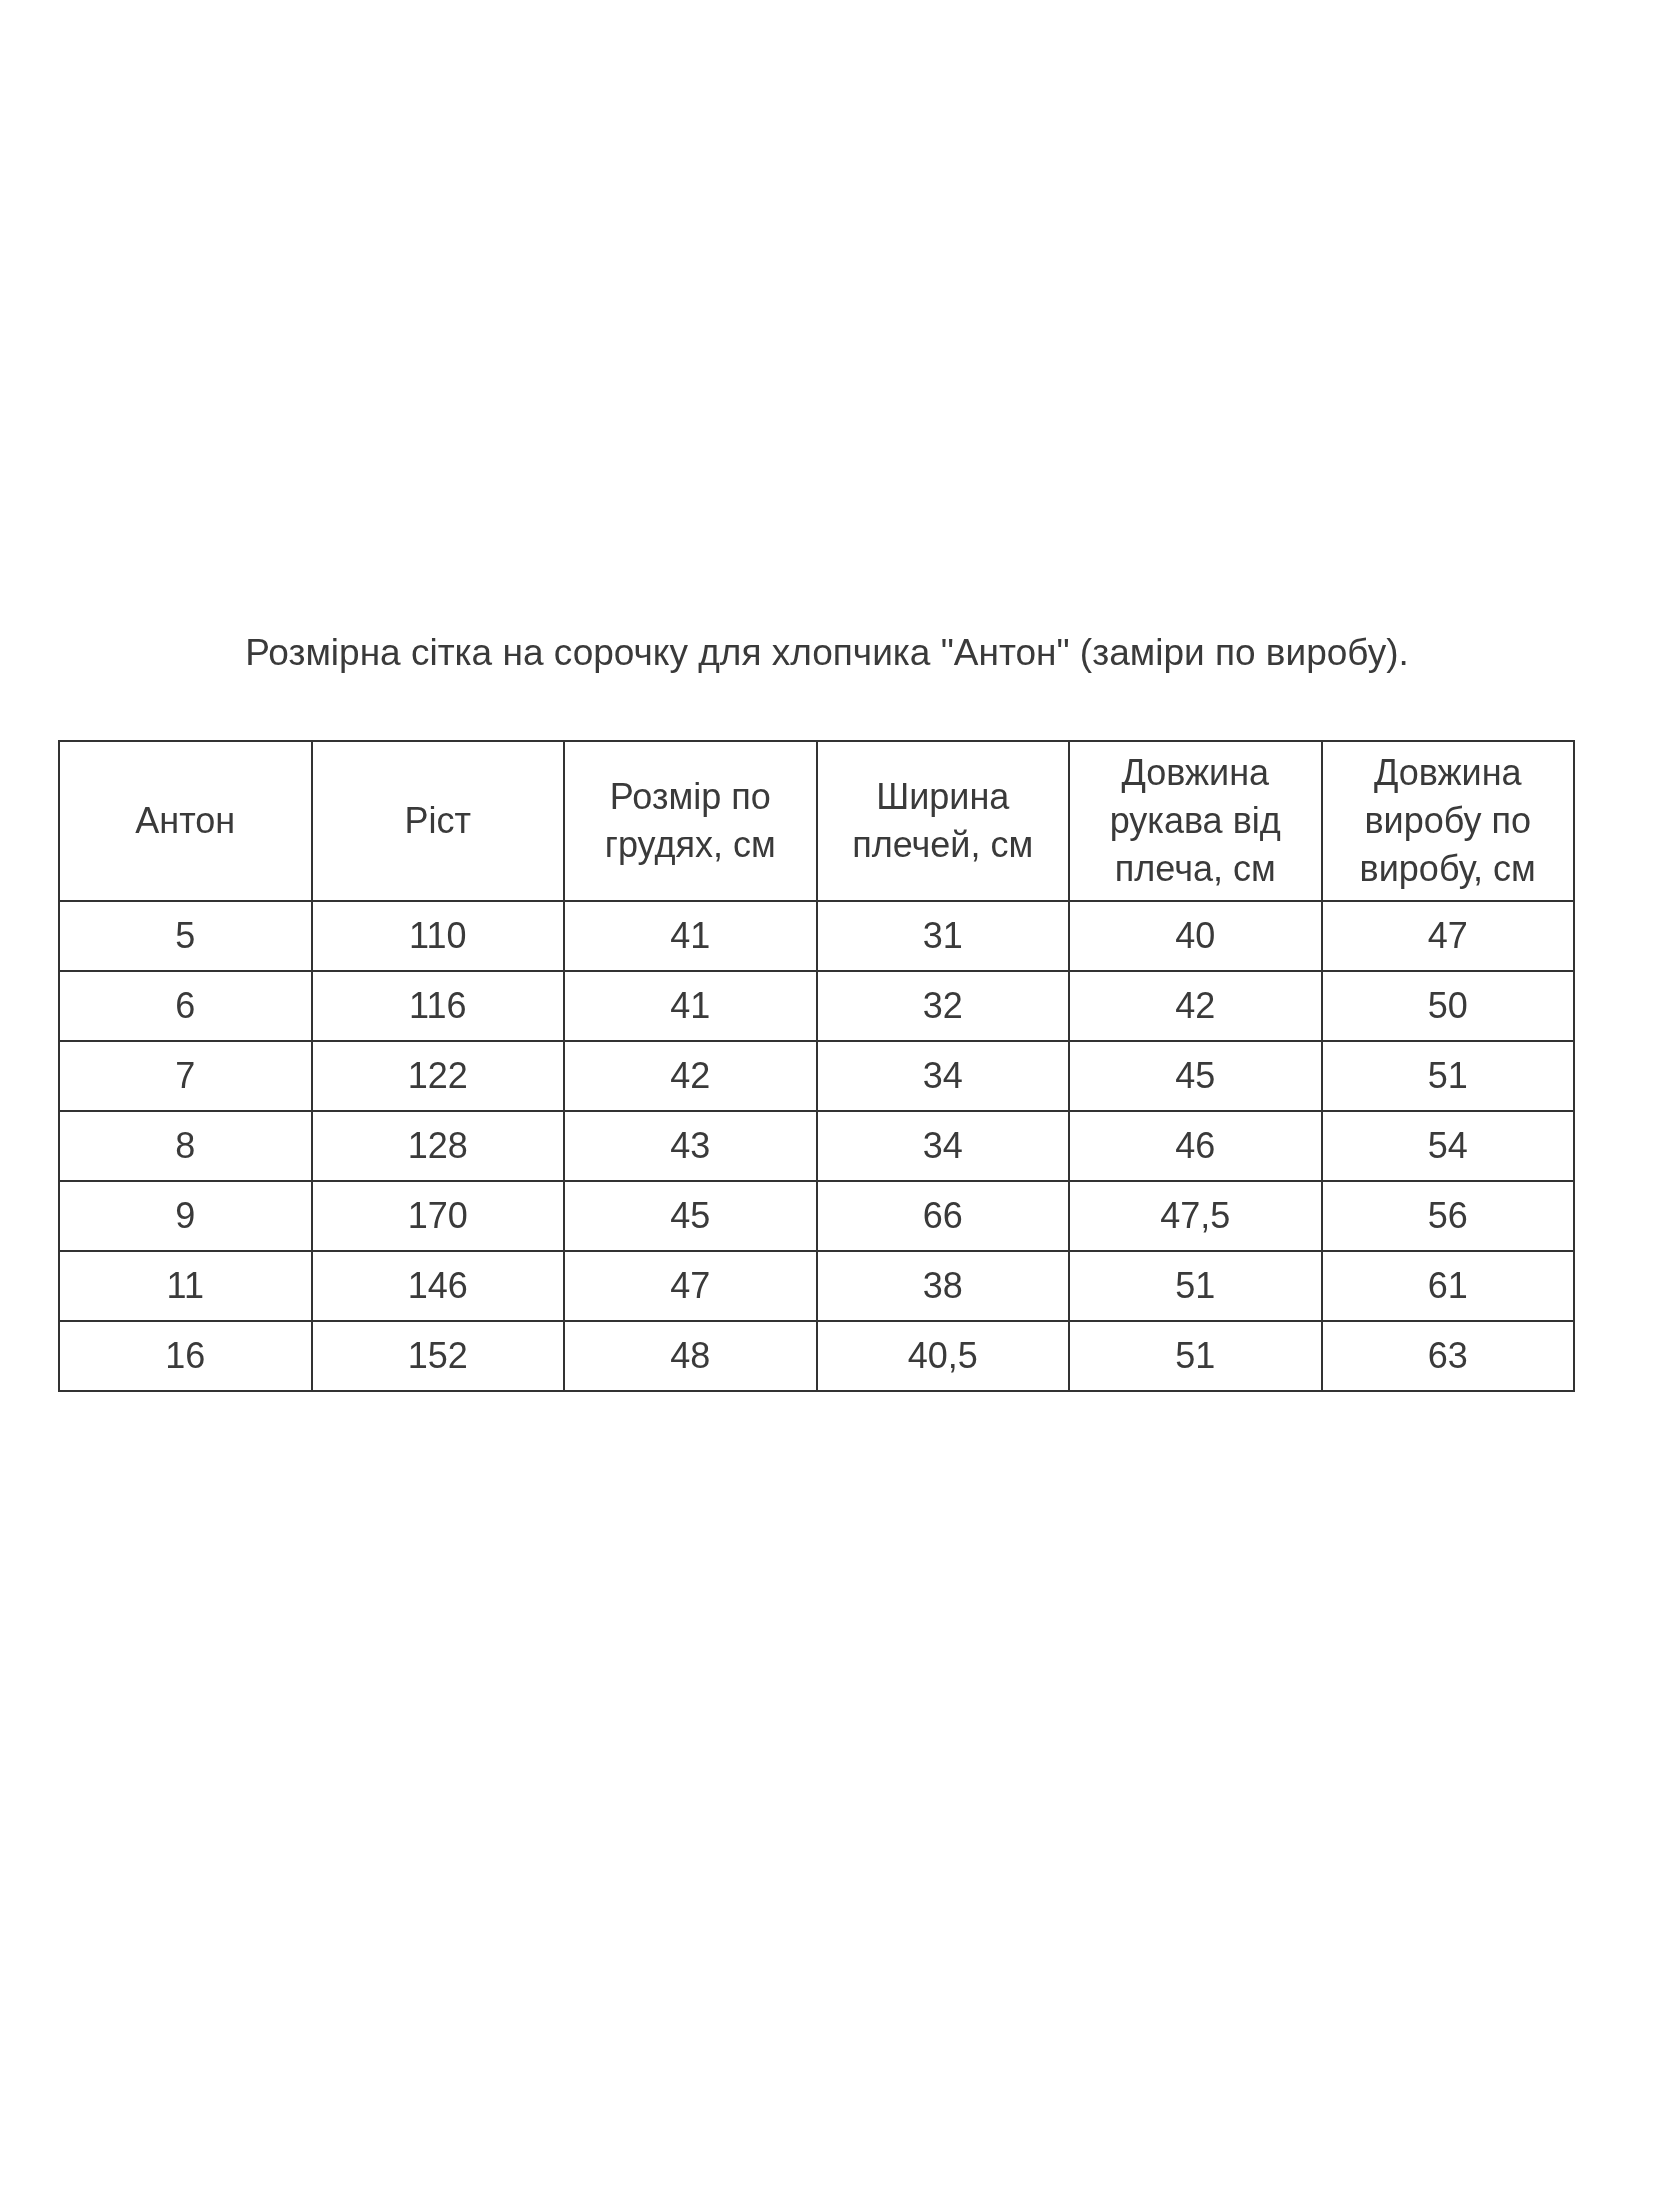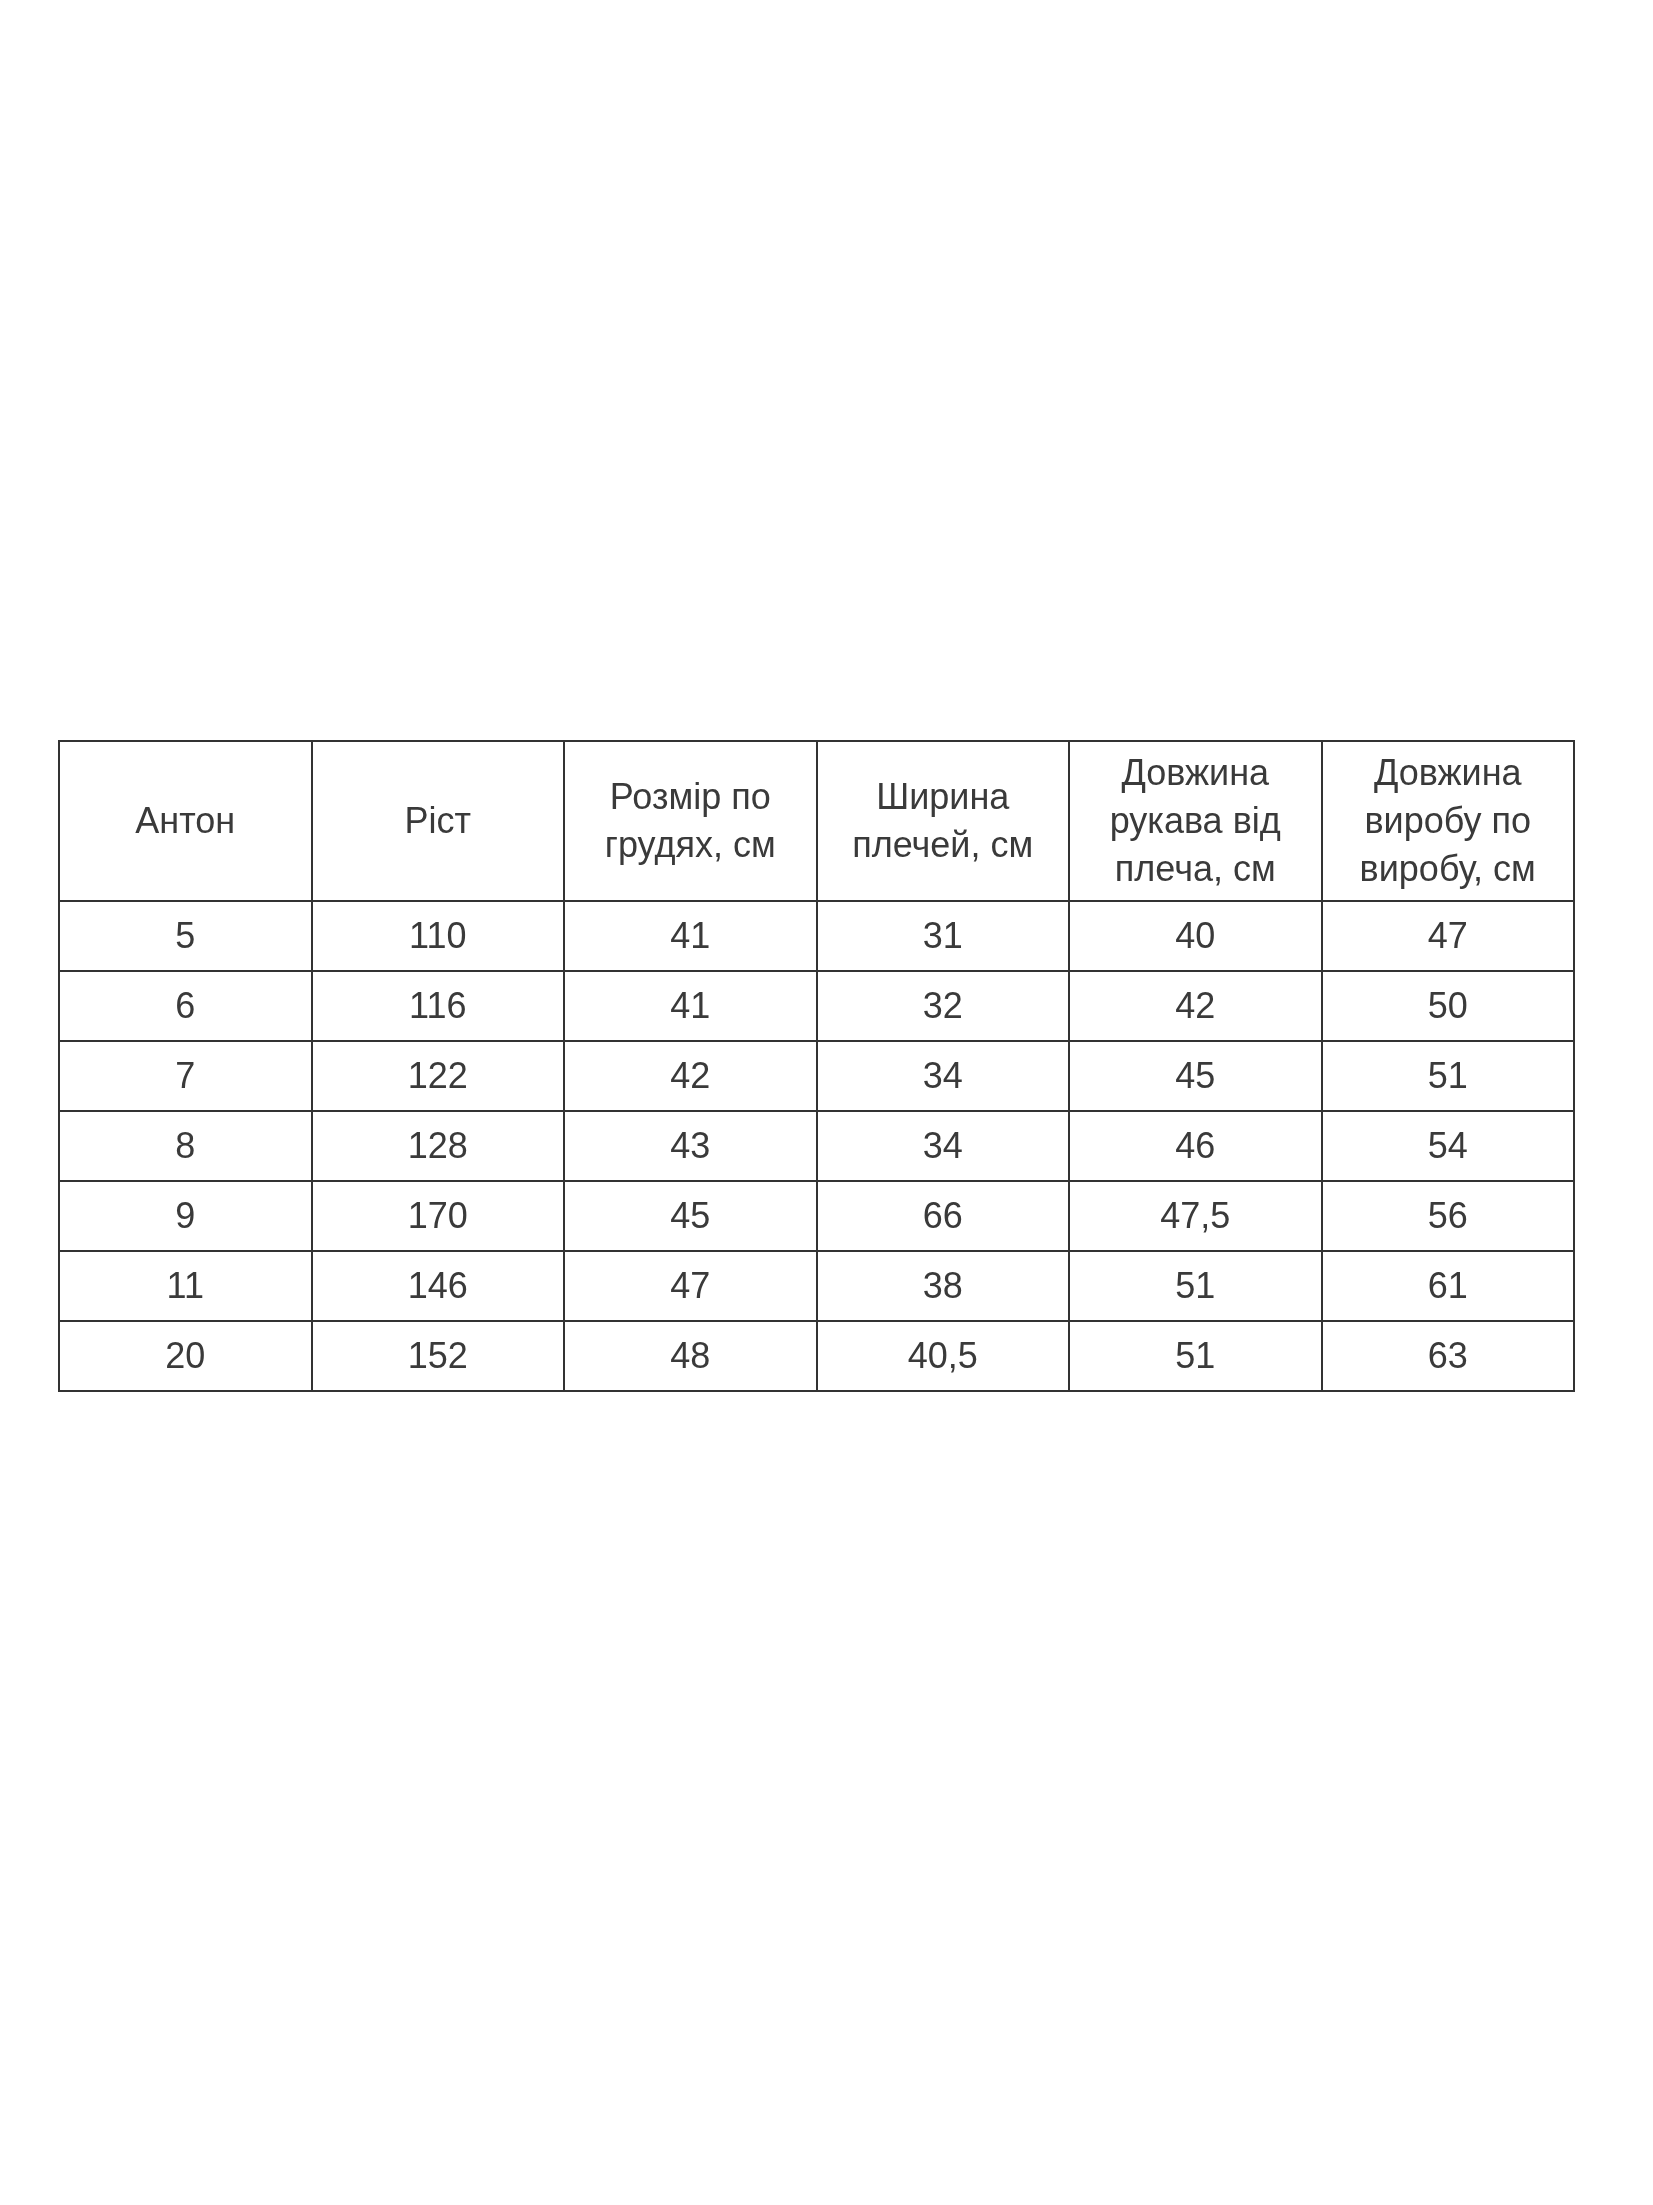--- a/index.html
+++ b/index.html
@@ -54,20 +54,21 @@
     height: 68px;
     padding: 0 8.2px;
   }
 </style>
 </head>
 <body>
 
 <div class="page">
 
   <div class="title-block">
+    <div>Розмірна сітка на сорочку для хлопчика "Антон" (заміри по виробу).</div>
   </div>
 
   <table class="size-chart">
     <thead>
       <tr>
         <th>Антон</th>
         <th>Ріст</th>
         <th>Розмір по грудях, см</th>
         <th>Ширина плечей, см</th>
         <th>Довжина рукава від плеча, см</th>
@@ -117,21 +118,21 @@
         </tr>
         <tr>
           <td>11</td>
           <td>146</td>
           <td>47</td>
           <td>38</td>
           <td>51</td>
           <td>61</td>
         </tr>
         <tr>
-          <td>20</td>
+          <td>16</td>
           <td>152</td>
           <td>48</td>
           <td>40,5</td>
           <td>51</td>
           <td>63</td>
         </tr>
       </tbody>
   </table>
 
 </div>

